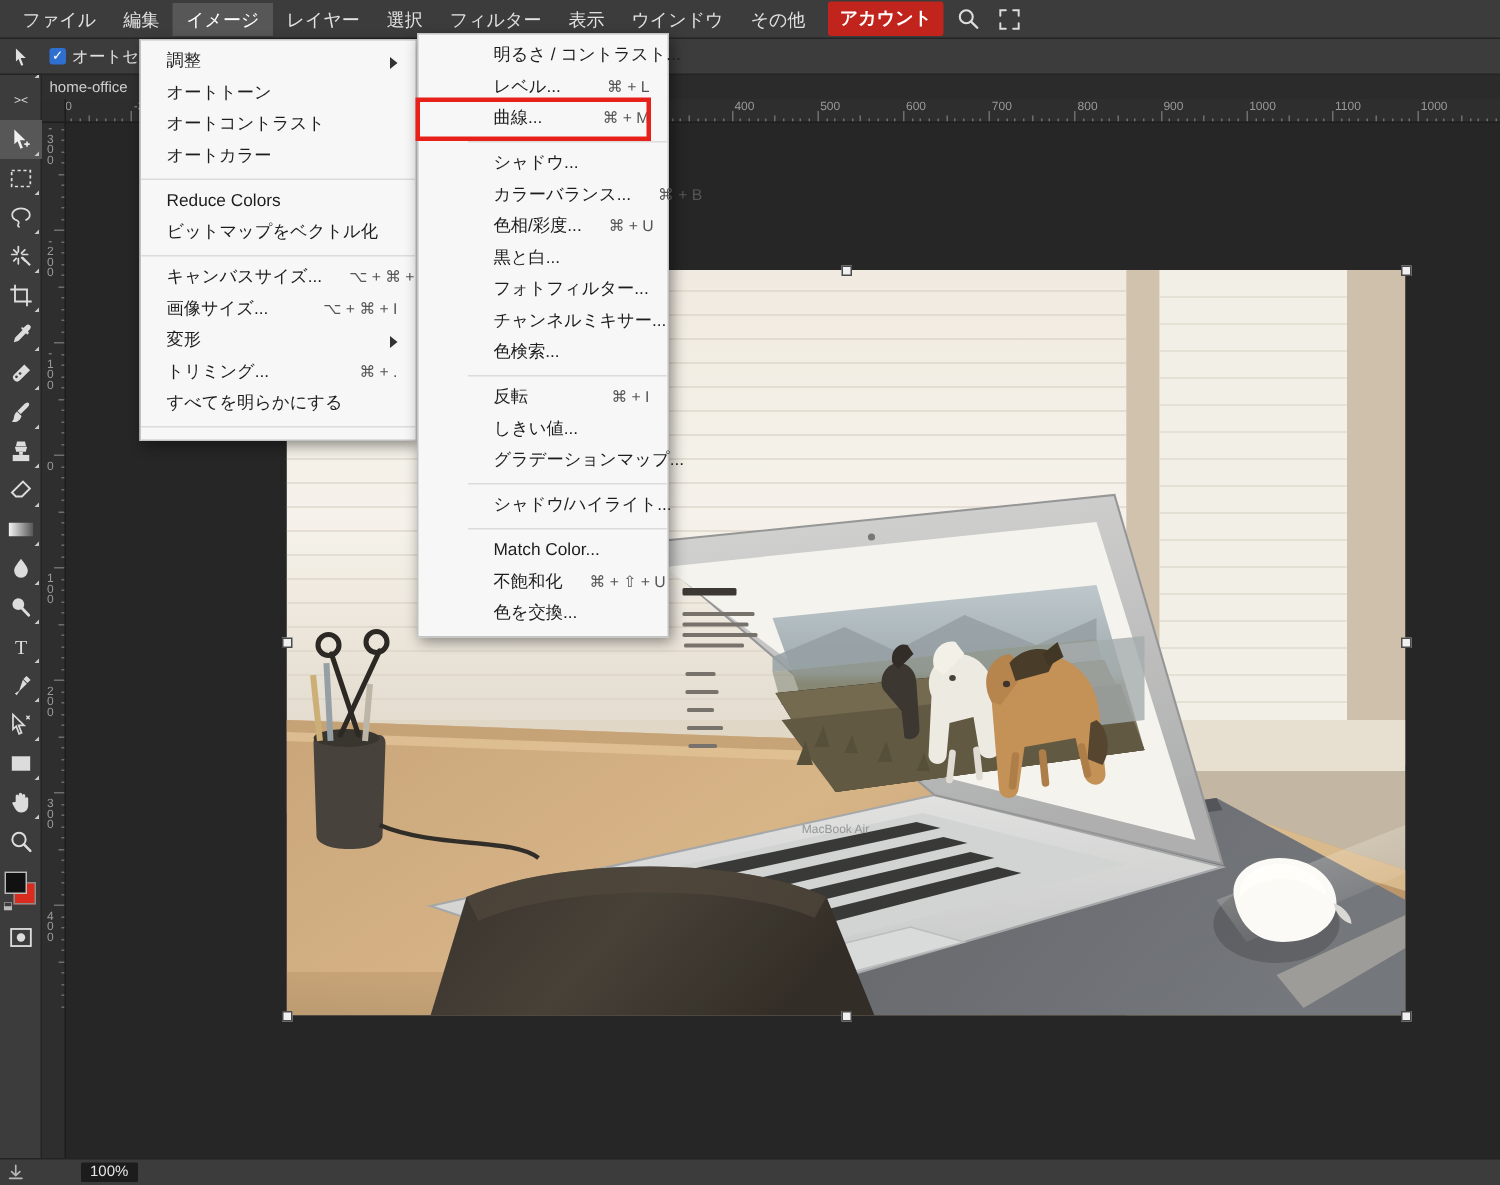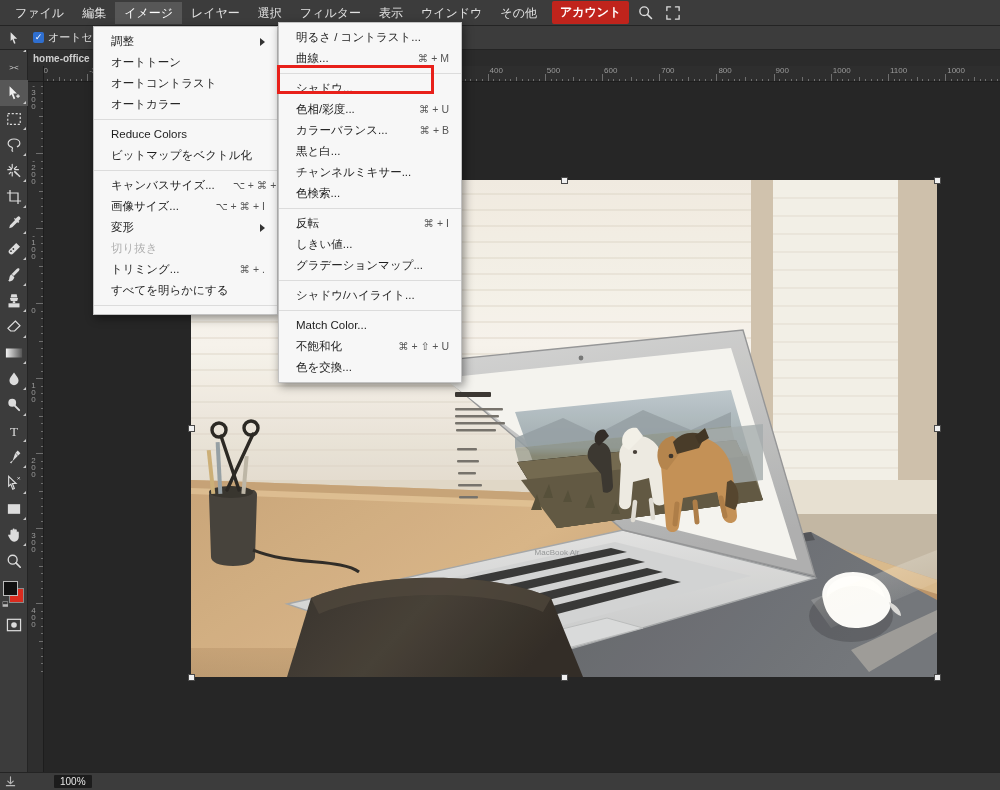--- a/index.html
+++ b/index.html
@@ -70,21 +70,21 @@
   .sw-back{ position:absolute; left:9px; top:10px; width:15px; height:15px; background:#d92b1e; border:1px solid #8c8c8c;}
   .sw-front{ position:absolute; left:3px; top:3px; width:15px; height:15px; background:#111; border:1px solid #bbb;}
   .sw-mini{ position:absolute; left:2px; bottom:0px; font-size:7px; color:#bbb; }
 
   
   .doctab{
     position:absolute; top:50px; left:28px; width:108px; height:16px;
     background:#2f2f2f; border-right:1px solid #1d1d1d;
     display:flex; align-items:center; padding-left:5px; z-index:14;
   }
-  .doctab span{ font-size:10px; color:#cfcfcf; font-weight:bold; white-space:nowrap; overflow:hidden;text-align:center; }
+  .doctab span{ font-size:10px; color:#cfcfcf; font-weight:normal; white-space:nowrap; overflow:hidden;text-align:center; }
 
   
   .ruler-h{
     position:absolute; top:66px; left:44px; right:0; height:16px;
     background:#2e2e2e; border-bottom:1px solid #1d1d1d; overflow:hidden; z-index:12;
   }
   .ruler-v{
     position:absolute; top:82px; left:28px; width:16px; bottom:18px;
     background:#2e2e2e; border-right:1px solid #1d1d1d; overflow:hidden; z-index:12;
   }
@@ -125,21 +125,21 @@
     padding:1px 6px; border-radius:1px;
   }
   .status-ic{ width:20px; height:18px; display:flex;align-items:center;justify-content:center;}
 
   
   .menu{
     position:absolute; background:#f7f7f7; border:1px solid #c2c2c2;
     box-shadow:2px 3px 9px rgba(0,0,0,.45); z-index:50; padding:4px 0;
   }
   #menu-image{ left:93px; top:26px; width:185px; }
-  #menu-adjust{ left:278px; top:22px; width:184px; }
+  #menu-adjust{ left:278px; top:22px; width:168px;padding-left:33px; }
   .mrow{
     display:flex; align-items:center; justify-content:space-between;
     padding:3px 12px 3px 17px; font-size:11.5px; color:#1d1d1d;
     line-height:15px; white-space:nowrap; position:relative;
   }
   .mrow .lbl{ }
   .mrow .sc{ font-size:10.5px; color:#555; margin-left:18px; }
   .mrow.disabled .lbl{ color:#b0b0b0; }
   .mrow .arrow{
     width:0;height:0; border-top:4px solid transparent; border-bottom:4px solid transparent;
@@ -970,55 +970,59 @@
         <span class="sc">⌥ + ⌘ + C</span>
       </div>
       <div class="mrow">
         <span class="lbl">画像サイズ...</span>
         <span class="sc">⌥ + ⌘ + I</span>
       </div>
       <div class="mrow">
         <span class="lbl">変形</span>
         <i class="arrow"></i>
       </div>
-      <div class="mrow disabled">
-        <span class="lbl">切り抜き</span>
-      </div>
       <div class="mrow">
         <span class="lbl">トリミング...</span>
         <span class="sc">⌘ + .</span>
       </div>
       <div class="mrow">
         <span class="lbl">すべてを明らかにする</span>
       </div>
       <div class="msep"></div>
     </div>
 
   <div class="menu" id="menu-adjust">
       <div class="mrow">
         <span class="lbl">明るさ / コントラスト...</span>
       </div>
       <div class="mrow">
+        <span class="lbl">レベル...</span>
+        <span class="sc">⌘ + L</span>
+      </div>
+      <div class="mrow">
         <span class="lbl">曲線...</span>
         <span class="sc">⌘ + M</span>
       </div>
       <div class="msep"></div>
       <div class="mrow">
         <span class="lbl">シャドウ...</span>
       </div>
       <div class="mrow">
+        <span class="lbl">カラーバランス...</span>
+        <span class="sc">⌘ + B</span>
+      </div>
+      <div class="mrow">
         <span class="lbl">色相/彩度...</span>
         <span class="sc">⌘ + U</span>
       </div>
       <div class="mrow">
-        <span class="lbl">カラーバランス...</span>
-        <span class="sc">⌘ + B</span>
-      </div>
-      <div class="mrow">
         <span class="lbl">黒と白...</span>
+      </div>
+      <div class="mrow">
+        <span class="lbl">フォトフィルター...</span>
       </div>
       <div class="mrow">
         <span class="lbl">チャンネルミキサー...</span>
       </div>
       <div class="mrow">
         <span class="lbl">色検索...</span>
       </div>
       <div class="msep"></div>
       <div class="mrow">
         <span class="lbl">反転</span>

